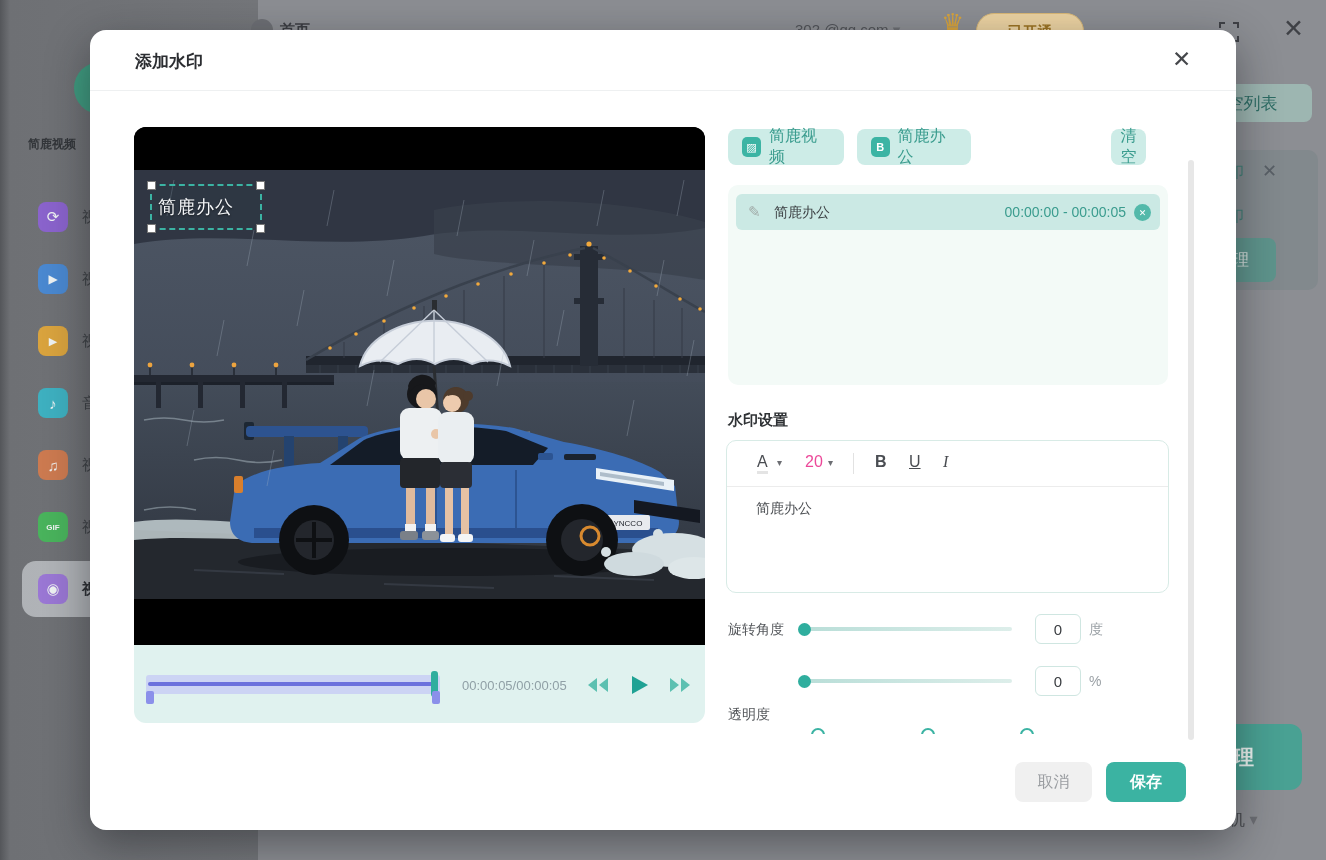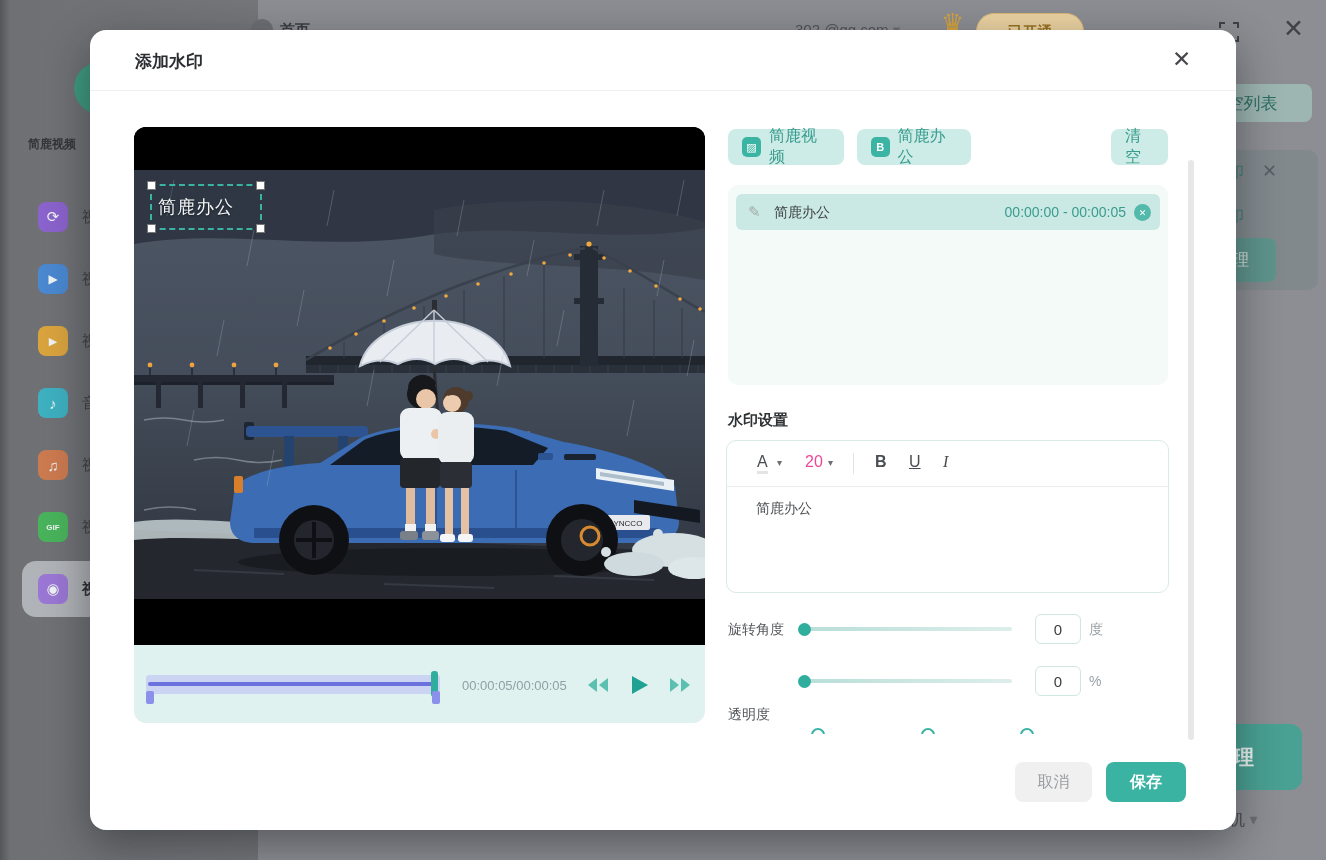--- a/index.html
+++ b/index.html
@@ -67,21 +67,21 @@
   .nub{width:8px;height:13px;background:#8b90ea;border-radius:2px;top:46px;}
   .nub-l{left:12px;} .nub-r{left:298px;}
   .ptime{left:328px;top:33px;font-size:13px;color:#90a0a6;}
   .pbtn{top:31px;width:24px;height:18px;display:flex;align-items:center;justify-content:center;}
 
   
   .btn-mint{height:36px;border-radius:8px;background:#cdece7;color:#3a9c8e;font-size:16px;
             display:flex;align-items:center;gap:8px;padding:0 14px;box-sizing:border-box;}
   .btn-addimg{left:638px;top:99px;width:116px;}
   .btn-addtxt{left:767px;top:99px;width:114px;}
-  .btn-clear{left:1021px;top:99px;width:57px;justify-content:center;}
+  .btn-clear{left:1021px;top:99px;width:35px;justify-content:center;}
   .mini-ic{width:20px;height:20px;border-radius:5px;background:#3cb4a4;color:#fff;font-size:12px;font-weight:bold;
            display:flex;align-items:center;justify-content:center;}
   .i-img::before{content:"▨";font-size:11px;}
   .list{left:638px;top:155px;width:440px;height:200px;background:#f3faf7;border-radius:10px;}
   .lrow{left:8px;top:9px;width:424px;height:36px;background:#cbe9e4;border-radius:6px;}
   .i-pencil::before{content:"✎";}
   .lrow .pen{position:absolute;left:12px;top:9px;color:#a2aca9;font-size:15px;}
   .lrow .lname{position:absolute;left:38px;top:10px;font-size:14px;color:#3c4043;}
   .lrow .lrange{position:absolute;right:34px;top:10px;font-size:14px;color:#3a9c8e;}
   .lrow .ldel{position:absolute;right:9px;top:10px;width:17px;height:17px;border-radius:50%;background:#53b9aa;

